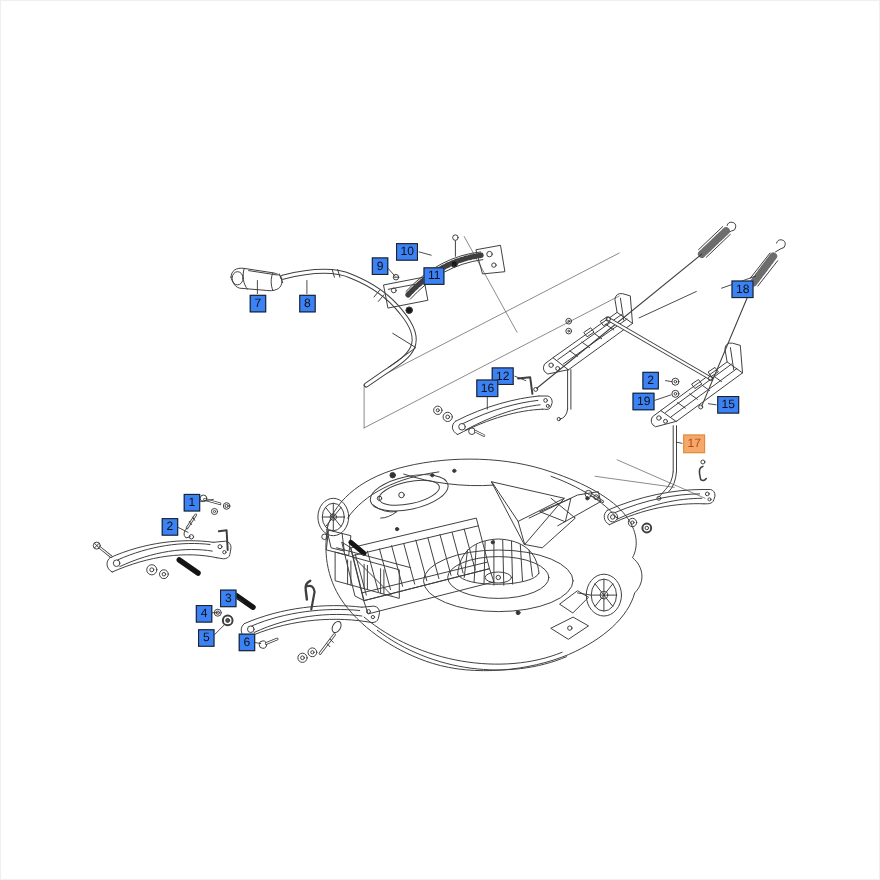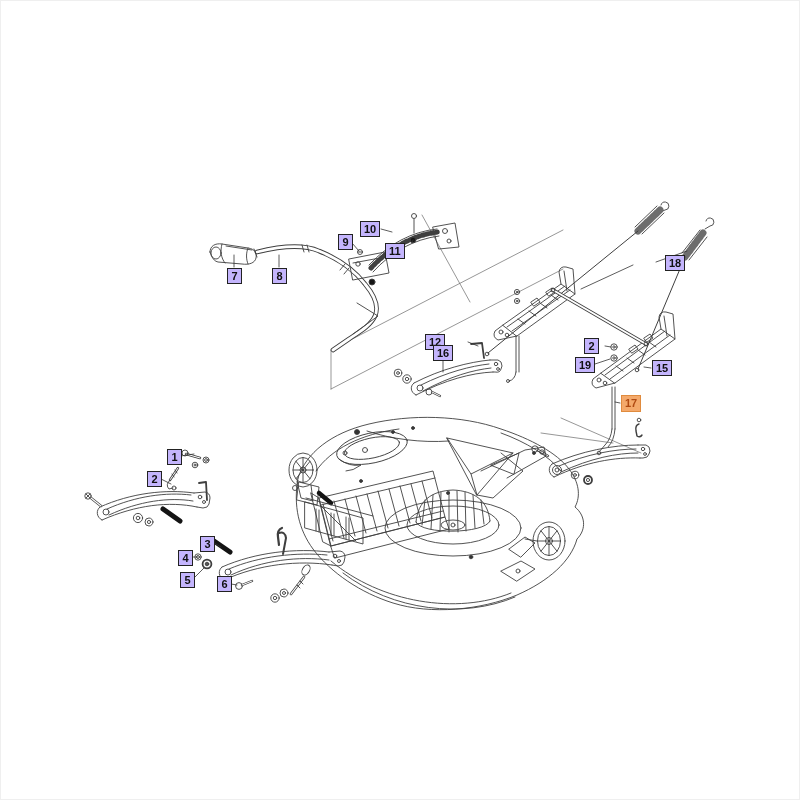--- a/index.html
+++ b/index.html
@@ -3,29 +3,29 @@
 <meta charset="utf-8">
 <style>
   html,body{margin:0;padding:0;background:#fff;}
   body{width:800px;height:800px;font-family:"Liberation Sans",sans-serif;}
   .stage{position:relative;width:800px;height:800px;background:#fff;
          border:1px solid #efefef;box-sizing:border-box;overflow:hidden;}
   .stage svg{position:absolute;left:0;top:0;}
   .callout{
     position:absolute;box-sizing:border-box;
     min-width:15px;height:16px;padding:0 3px;
-    border:1px solid #222;background:#c4b5fd;color:#101010;
+    border:1px solid #222;background:#3b82f6;color:#101010;
     font-size:11px;line-height:14px;text-align:center;
-    cursor:pointer;user-select:none;font-weight:bold;
+    cursor:pointer;user-select:none;
   }
   .callout.hl{
     background:var(--hl-background,#f4a96b);
     border-color:var(--hl-border,#e08b3e);
     color:var(--hl-text,#b04a12);
-    font-weight:bold;
+    font-weight:normal;
   }
 </style>
 </head>
 <body>
 
 <div class="stage">
 
 <svg width="800" height="800" viewBox="0 0 800 800" fill="none" stroke="#3f3f3f" stroke-width="0.9" stroke-linecap="round" stroke-linejoin="round">
 
   <g stroke="#6a6a6a" stroke-width="0.7">
@@ -326,21 +326,21 @@
 <div class="callout" style="left:146px;top:470px">2</div>
 <div class="callout" style="left:199px;top:535px">3</div>
 <div class="callout" style="left:177px;top:549px">4</div>
 <div class="callout" style="left:179px;top:571px">5</div>
 <div class="callout" style="left:216px;top:575px">6</div>
 <div class="callout" style="left:226px;top:267px">7</div>
 <div class="callout" style="left:271px;top:267px">8</div>
 <div class="callout" style="left:337px;top:233px">9</div>
 <div class="callout" style="left:359px;top:220px">10</div>
 <div class="callout" style="left:384px;top:242px">11</div>
-<div class="callout" style="left:424px;top:333px">12</div>
+<div class="callout" style="left:446px;top:333px">12</div>
 <div class="callout" style="left:432px;top:344px">16</div>
 <div class="callout" style="left:583px;top:337px">2</div>
 <div class="callout" style="left:574px;top:356px">19</div>
 <div class="callout" style="left:651px;top:359px">15</div>
 <div class="callout hl" style="left:620px;top:394px;height:17px">17</div>
 <div class="callout" style="left:664px;top:254px">18</div>
 
 </div>
 
 </body></html>

